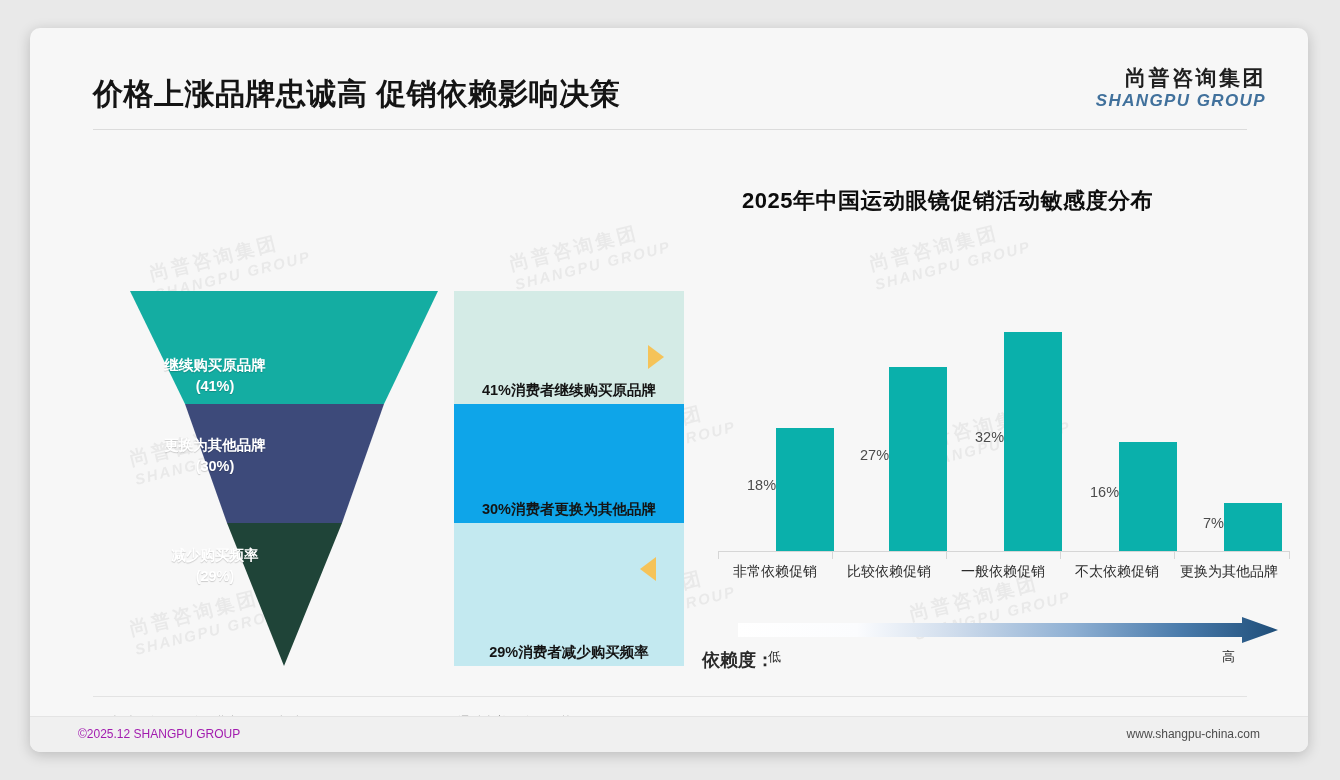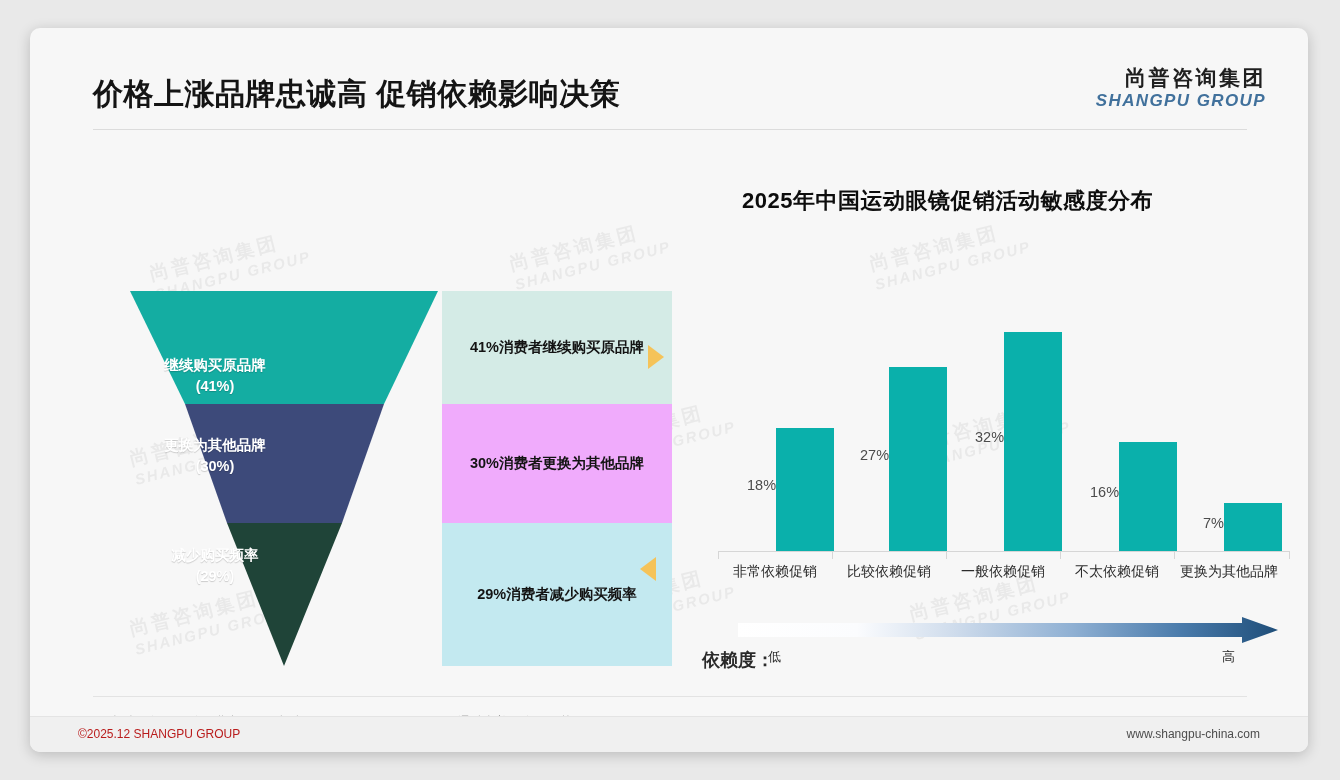--- a/index.html
+++ b/index.html
@@ -76,22 +76,22 @@
   }
   #funnel-svg { position: absolute; left: 0; top: 0; }
   .funnel-label {
     position: absolute;
     color: #ffffff; font-weight: 700; font-size: 14.5px;
     text-align: center; line-height: 1.45;
     width: 230px; left: 0px;
     text-shadow: 0 1px 1px rgba(0,0,0,0.18);
   }
   .info-panel {
-    position: absolute; left: 342px; width: 230px;
-    display: flex; align-items: center; justify-content: center;
+    position: absolute; left: 354px; width: 230px;
+    display: flex; align-items: flex-end; justify-content: center;
   }
   .info-text {
     color: #141414; font-weight: 700; font-size: 14.5px;
     text-align: center; line-height: 1.85;
     padding: 0 16px;
   }
   .arrow-marker { position: absolute; width: 0; height: 0; }
 
   
   #bar-wrap { position: absolute; left: 660px; top: 250px; width: 600px; height: 320px; }
@@ -140,21 +140,21 @@
   #footnote {
     position: absolute; left: 82px; top: 686px;
     font-size: 12.5px; color: #5a5a5a; letter-spacing: 0.3px;
   }
   #footer-bar {
     position: absolute; left: 0; bottom: 0; width: 100%; height: 36px;
     background: #f0f0f0; border-top: 1px solid #e4e4e4;
   }
   #footer-left {
     position: absolute; left: 48px; top: 10px;
-    font-size: 12px; color: #b91c1c;
+    font-size: 12px; color: #a21caf;
   }
   #footer-right {
     position: absolute; right: 48px; top: 10px;
     font-size: 12px; color: #4d4d4d;
   }
 </style>
 </head>
 <body>
 
 <div id="page">
@@ -227,21 +227,21 @@
       <span>(30%)</span>
     </div>
     <div class="funnel-label" style="top:284px;">
       <span>减少购买频率</span><br>
       <span>(29%)</span>
     </div>
 
     <div class="info-panel" style="top:30px; height:113px; background:#d4ebe6;">
       <div class="info-text">41%消费者继续购买原品牌</div>
     </div>
-    <div class="info-panel" style="top:143px; height:119px; background:#f0abfc;">
+    <div class="info-panel" style="top:143px; height:119px; background:#0ea5e9;">
       <div class="info-text">30%消费者更换为其他品牌</div>
     </div>
     <div class="info-panel" style="top:262px; height:143px; background:#c3e9f0;">
       <div class="info-text">29%消费者减少购买频率</div>
     </div>
 
     <div class="arrow-marker" style="left:548px; top:84px;
                 border-top:12px solid transparent; border-bottom:12px solid transparent;
                 border-left:16px solid #f5c359;"></div>
     <div class="arrow-marker" style="left:540px; top:296px;

